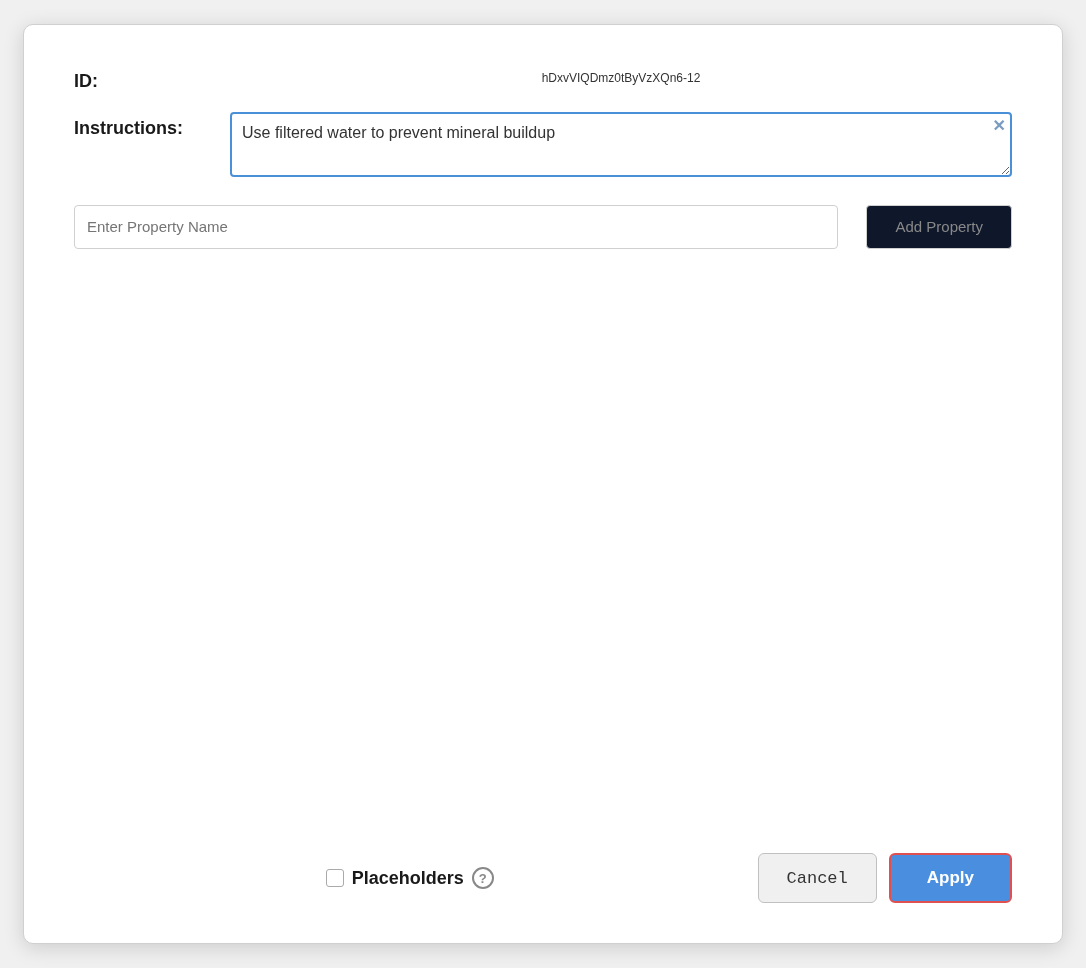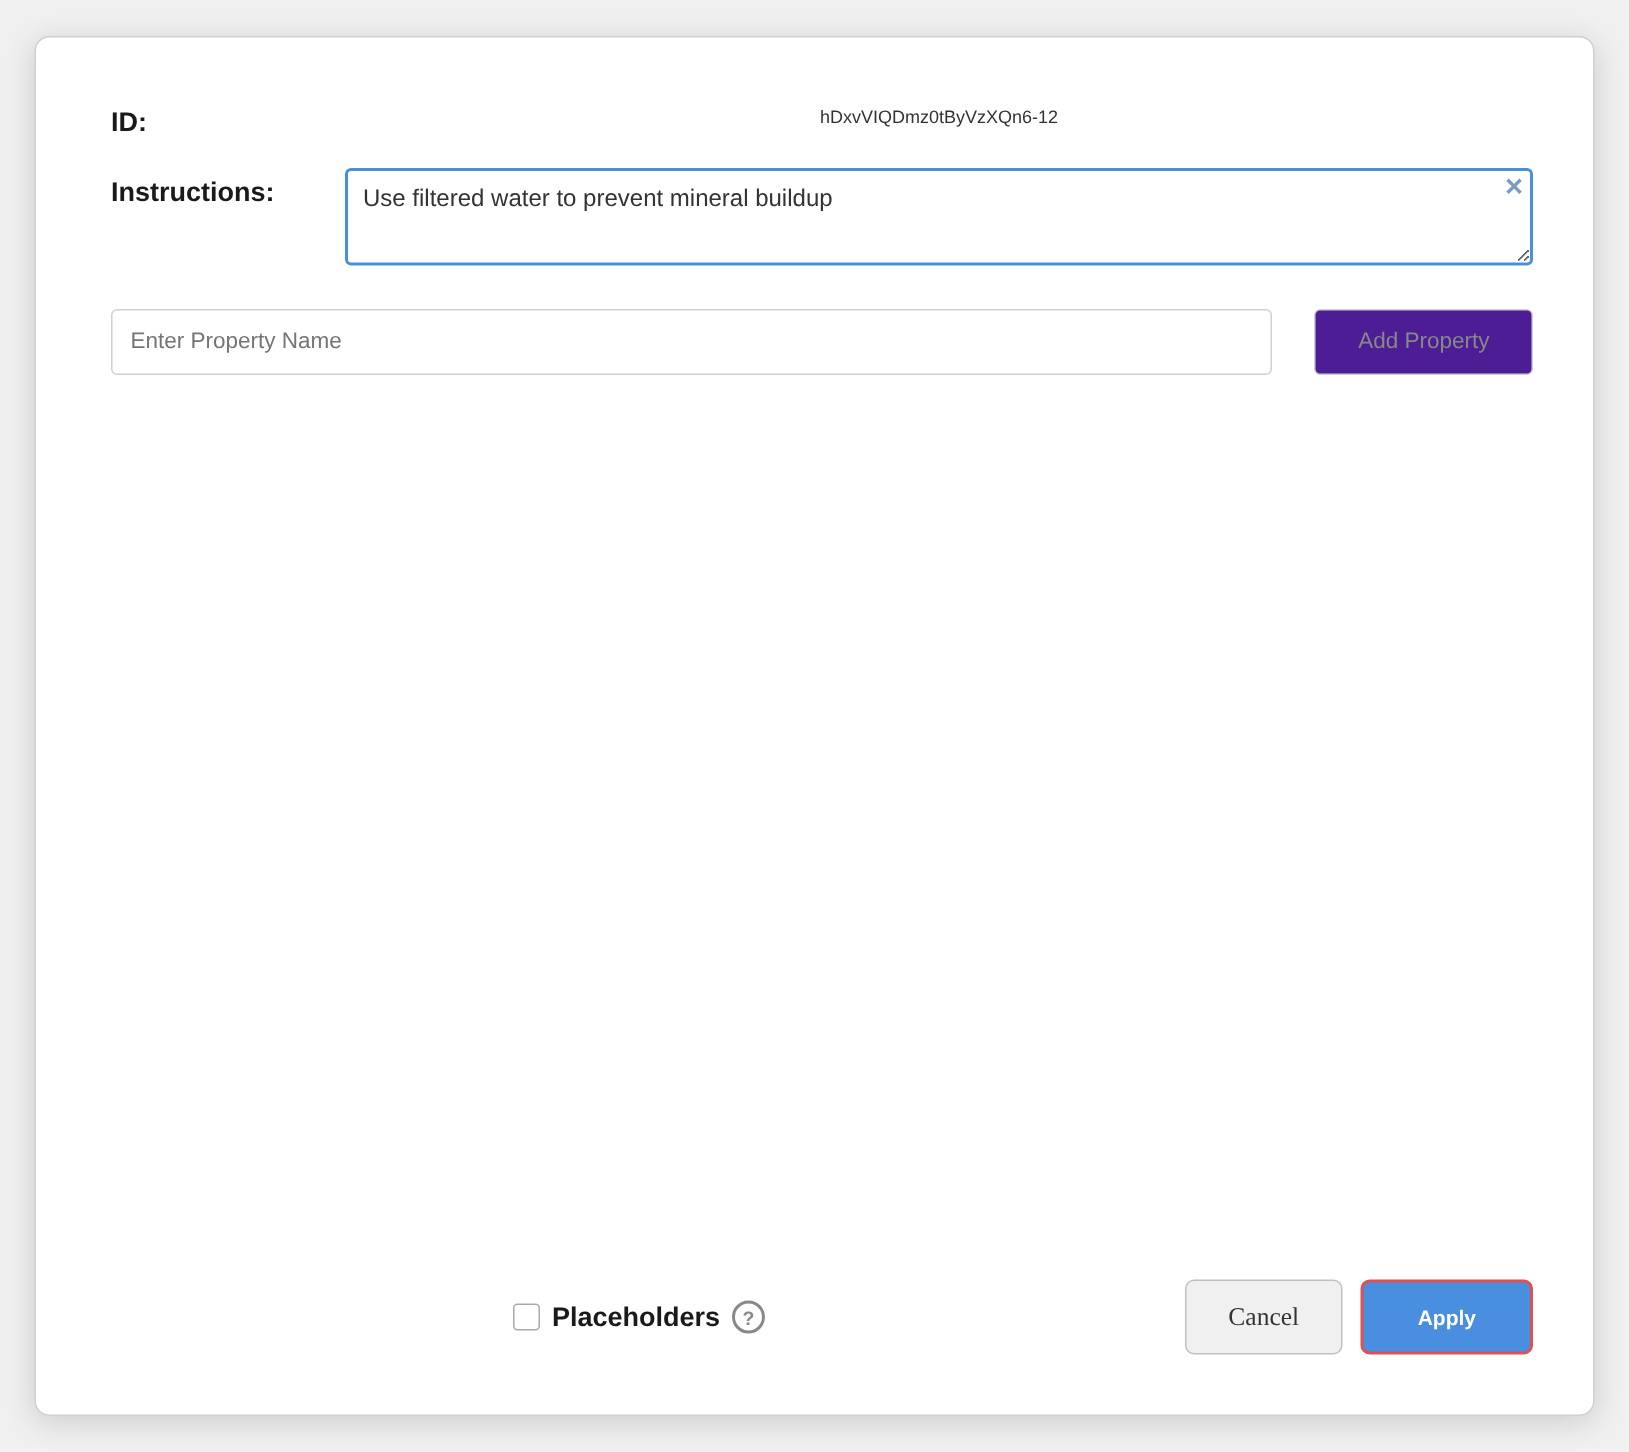--- a/index.html
+++ b/index.html
@@ -20,21 +20,21 @@
 
     .dialog {
       width: 1040px;
       height: 920px;
       background: #ffffff;
       border-radius: 10px;
       border: 1px solid #d0d0d0;
       box-shadow: 0 4px 20px rgba(0,0,0,0.15);
       display: flex;
       flex-direction: column;
-      padding: 40px 40px 40px 50px;
+      padding: 40px 50px 40px 50px;
       position: relative;
     }
 
     .form-section {
       display: flex;
       flex-direction: column;
       gap: 20px;
     }
 
     .field-row {
@@ -111,21 +111,21 @@
       color: #999;
       border: 1px solid #d0d0d0;
       border-radius: 4px;
       outline: none;
       font-family: inherit;
     }
 
     .add-property-btn {
       height: 44px;
       padding: 0 28px;
-      background: #4c1d95;
+      background: #0f172a;
       border: 1px solid #d0d0d0;
       border-radius: 4px;
       font-size: 15px;
       color: #888;
       cursor: pointer;
       white-space: nowrap;
       font-family: inherit;
     }
 
     .spacer {
@@ -181,30 +181,30 @@
 
     .cancel-btn {
       height: 50px;
       padding: 0 28px;
       background: #f0f0f0;
       border: 1px solid #c0c0c0;
       border-radius: 6px;
       font-size: 17px;
       color: #333;
       cursor: pointer;
-      font-family: Liberation Serif, serif;
+      font-family: Liberation Mono, monospace;
     }
 
     .apply-btn {
       height: 50px;
       padding: 0 36px;
       background: #4a8fdf;
       border: 2px solid #e05050;
       border-radius: 6px;
-      font-size: 14px;
+      font-size: 17px;
       font-weight: 600;
       color: #ffffff;
       cursor: pointer;
       font-family: inherit;
     }
   </style>
 </head>
 <body>
 
 <div class="dialog">

